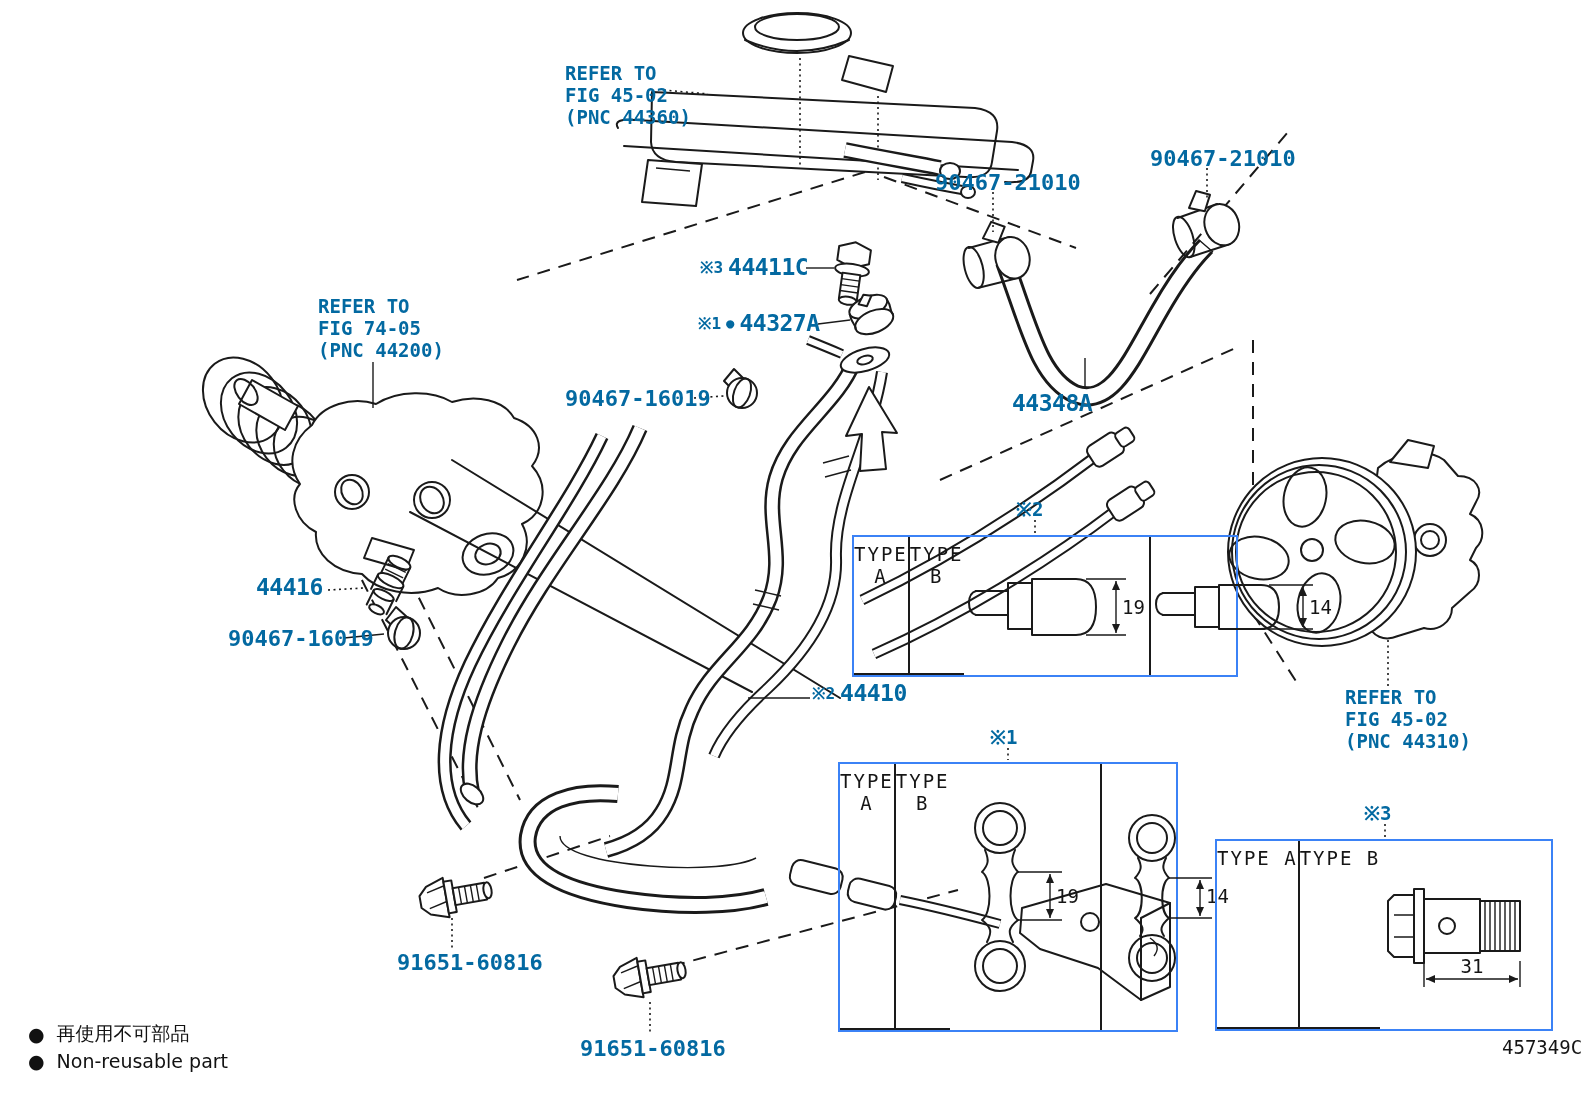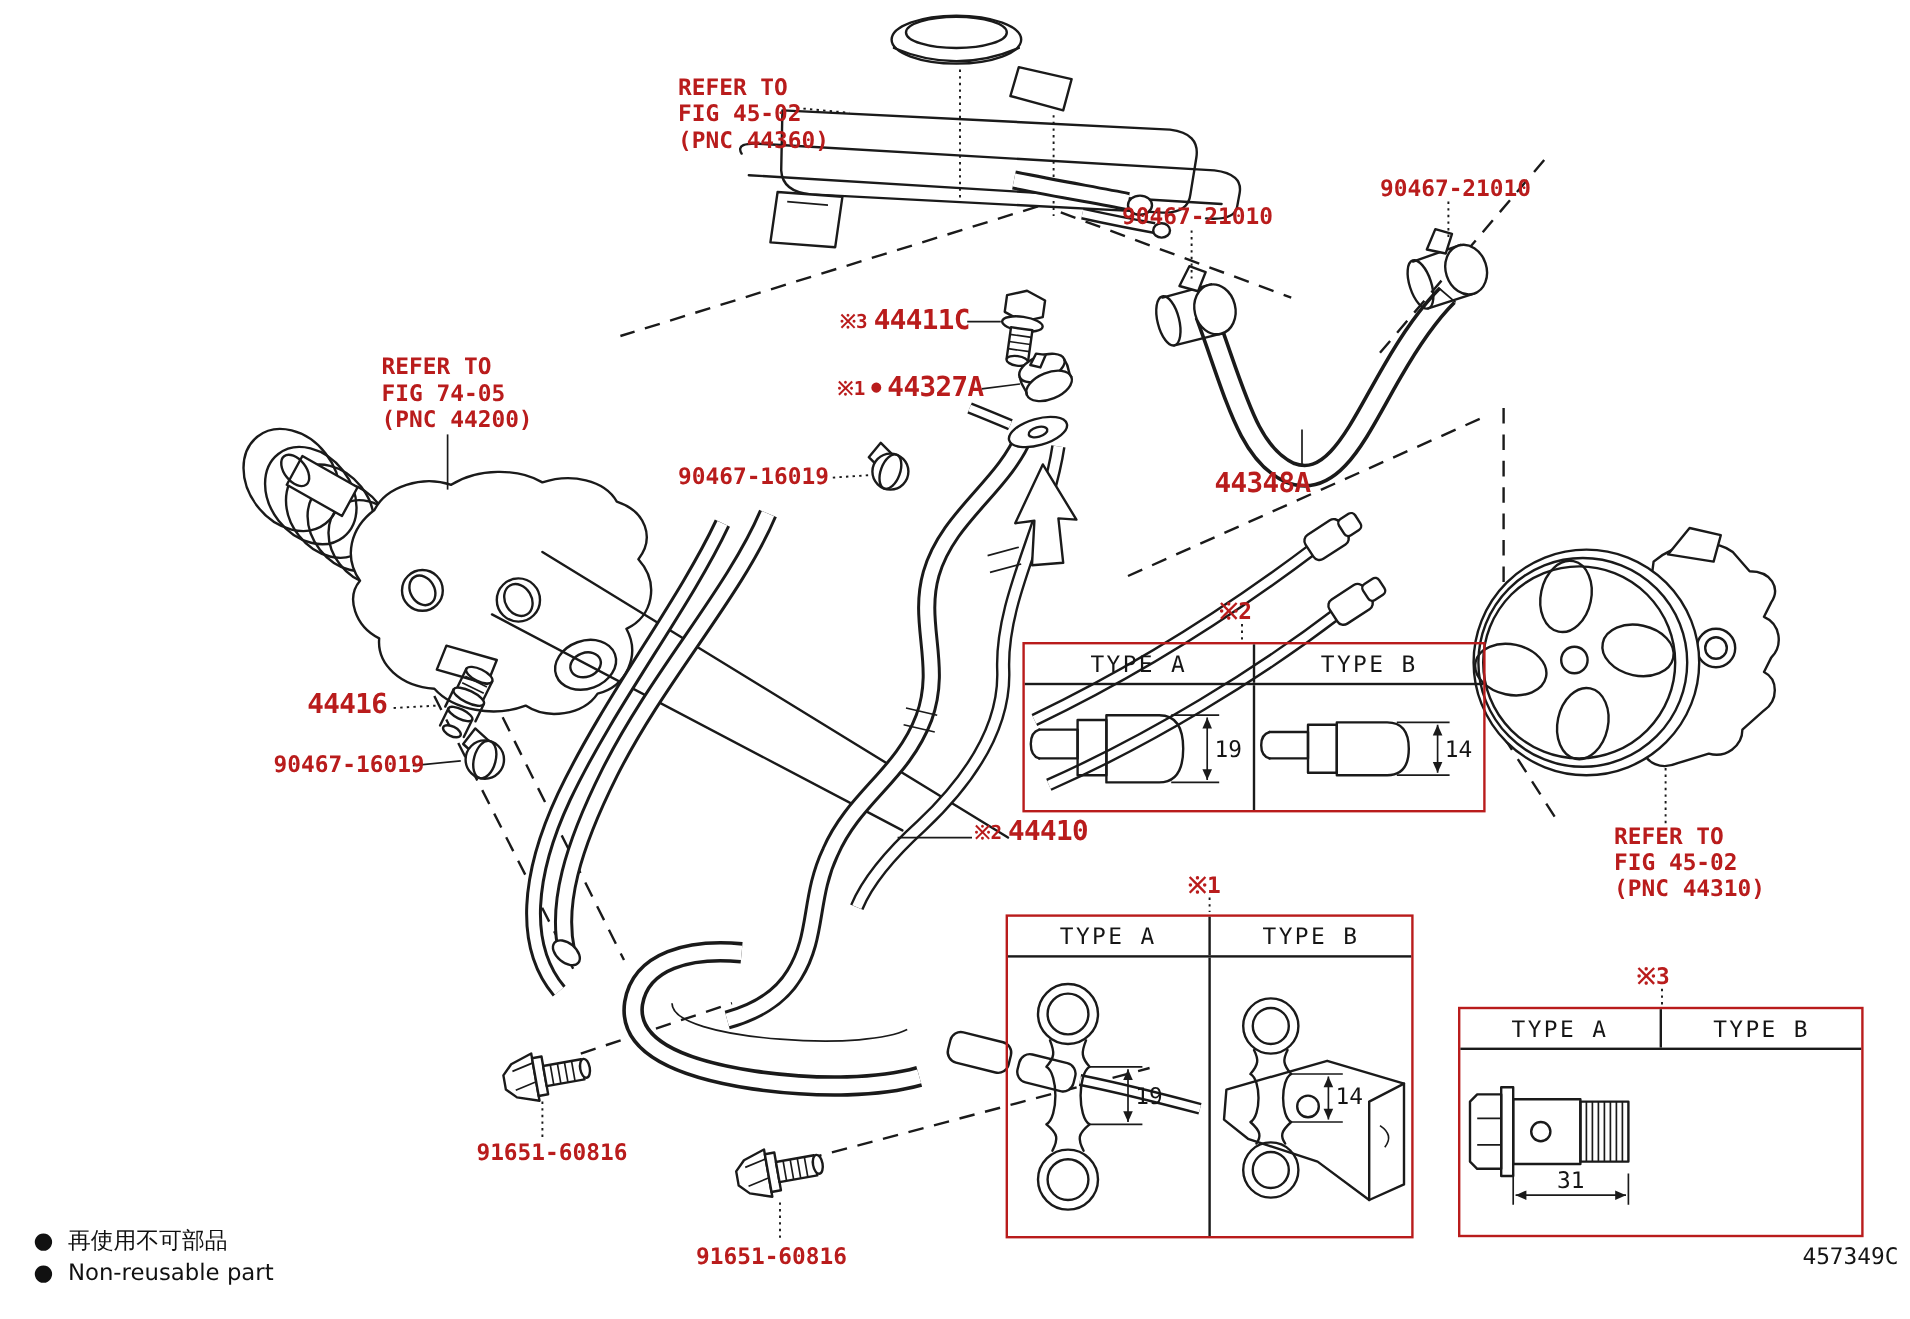--- a/index.html
+++ b/index.html
@@ -6,28 +6,28 @@
   #canvas{position:relative;width:1592px;height:1099px;background:#fff;overflow:hidden;
           font-family:"DejaVu Sans Mono",monospace;color:#151515}
   svg{position:absolute;left:0;top:0}
   .ln{fill:none;stroke:#1a1a1a;stroke-width:2;stroke-linecap:round;stroke-linejoin:round}
   .lnf{fill:#fff;stroke:#1a1a1a;stroke-width:2;stroke-linejoin:round}
   .thin{fill:none;stroke:#1a1a1a;stroke-width:1.4}
   .tube{fill:none;stroke:#1a1a1a;stroke-linecap:butt}
   .tw{fill:none;stroke:#ffffff;stroke-linecap:butt}
   .dash{fill:none;stroke:#1a1a1a;stroke-width:2;stroke-dasharray:13 9}
   .dot{fill:none;stroke:#1a1a1a;stroke-width:1.6;stroke-dasharray:2 3.5}
-  .lbl{position:absolute;font-weight:bold;white-space:nowrap;color:#b91c1c}
+  .lbl{position:absolute;font-weight:bold;white-space:nowrap;color:#0369a1}
   .ref{font-size:19px;line-height:22px}
-  .pn{font-size:19px}
+  .pn{font-size:22px}
   .big{font-size:23px;letter-spacing:-0.5px}
   .mk{font-size:16px;font-weight:bold}
   .row{display:flex;align-items:center;gap:5px}
   .blt{font-size:14px}
-  .tbl{position:absolute;border:2px solid #b91c1c;box-sizing:border-box;display:flex;flex-direction:column;background:transparent}
+  .tbl{position:absolute;border:2px solid #3b82f6;box-sizing:border-box;display:flex;flex-direction:row;background:transparent}
   .thead{display:flex;border-bottom:2px solid #1a1a1a}
   .hcell{flex:1;text-align:center;font-size:19px;letter-spacing:2px;padding:6px 0 4px;font-weight:normal}
   .hcell + .hcell,.bcell + .bcell{border-left:2px solid #1a1a1a}
   .tbody{flex:1;display:flex}
   .bcell{flex:1;display:flex;align-items:center;justify-content:flex-start;position:relative}
   .bcell svg{position:static}
   .figtxt{font-family:"DejaVu Sans Mono",monospace;font-size:19px;fill:#151515}
   .legend{position:absolute;left:28px;top:1020px;font-family:"DejaVu Sans",sans-serif;font-size:19px;color:#111}
   .legend .lrow{display:flex;align-items:center;gap:12px;height:27px}
   .code{position:absolute;left:1502px;top:1036px;font-size:19px;font-weight:normal}

